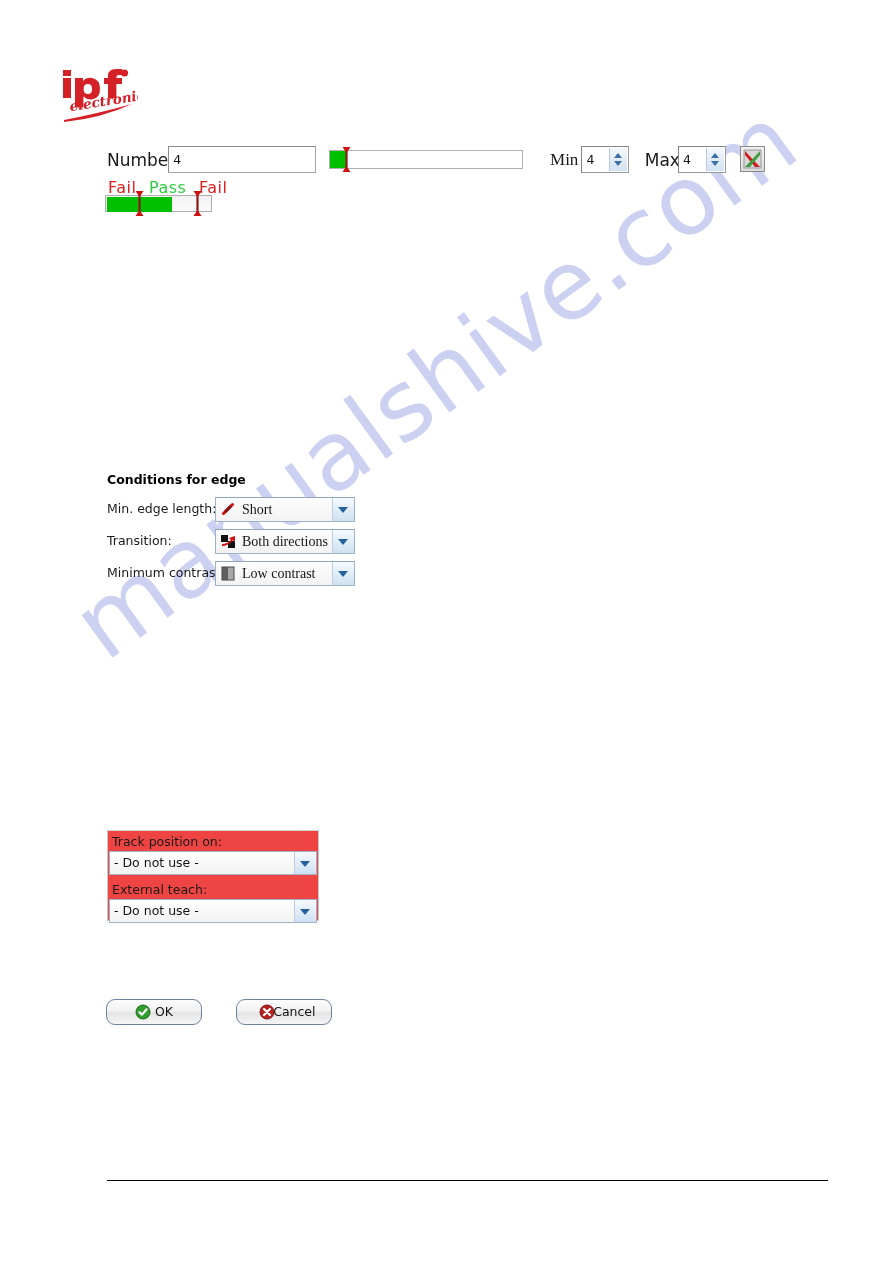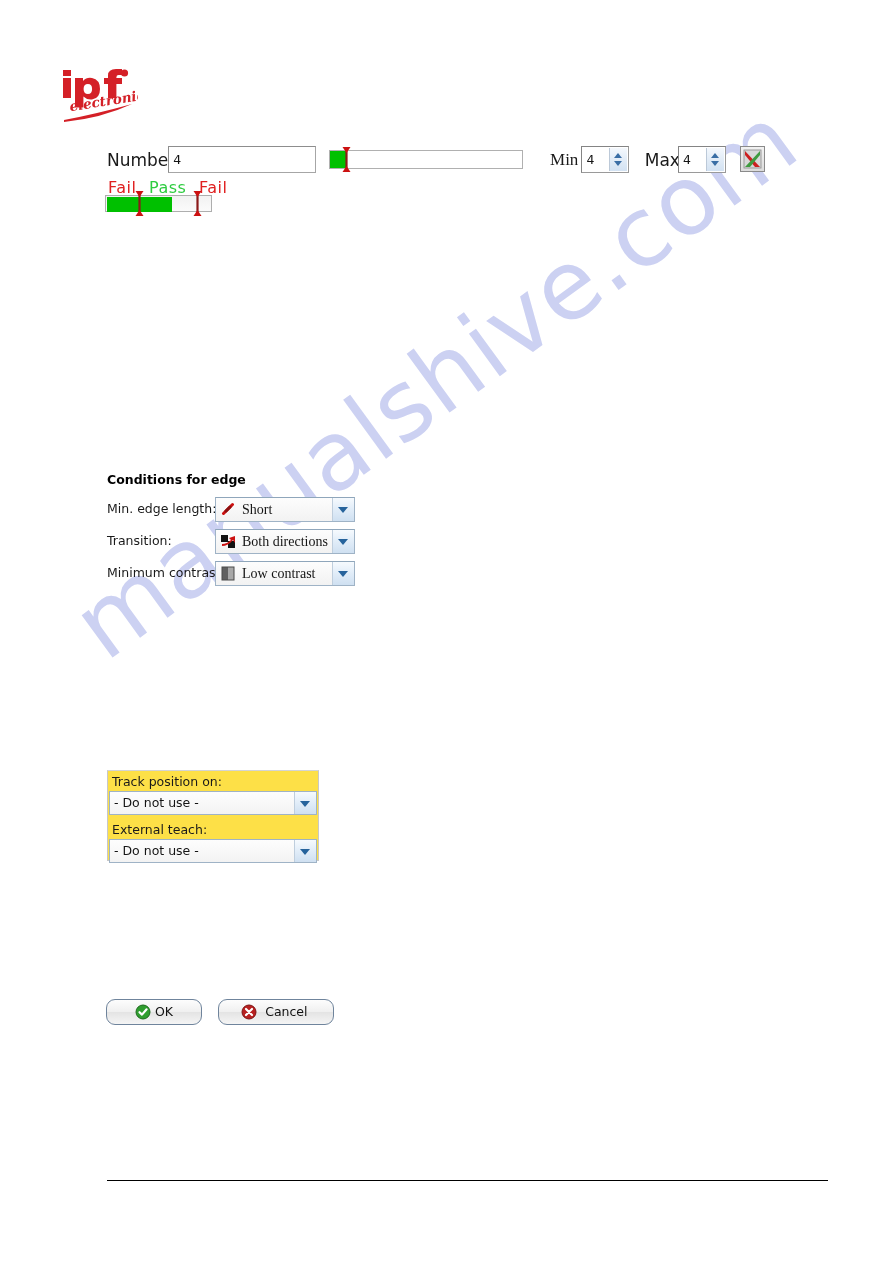--- a/index.html
+++ b/index.html
@@ -300,25 +300,25 @@
     width: 0;
     height: 0;
     border-left: 5px solid transparent;
     border-right: 5px solid transparent;
     border-top: 6px solid #26639c;
   }
 
   
   #track-panel {
     left: 107px;
-    top: 770px;
+    top: 830px;
     width: 212px;
     height: 91px;
     box-sizing: border-box;
-    background: #fde047;
+    background: #ef4444;
     border: 1px solid #c8c8c8;
     border-top-color: #d4d4d4;
   }
   .tp-label {
     position: absolute;
     left: 4px;
     font-family: "DejaVu Sans", sans-serif;
     font-size: 12.5px;
     color: #1a1a1a;
   }
@@ -367,21 +367,21 @@
     position: relative;
     height: 26px;
     box-sizing: border-box;
     background: linear-gradient(to bottom, #fdfdfd 0%, #f0f0f0 48%, #e4e4e4 52%, #f5f5f5 100%);
     border: 1px solid #6f849c;
     border-radius: 9px;
     text-align: center;
     cursor: default;
   }
   #ok-button { width: 96px; }
-  #cancel-button { width: 116px; margin-left: 13px; }
+  #cancel-button { width: 96px; margin-left: 31px; }
   .btn .btn-icon {
     position: absolute;
     top: 4px;
     width: 16px;
     height: 16px;
   }
   #ok-button .btn-icon { left: 28px; }
   #cancel-button .btn-icon { left: 22px; }
   .btn .btn-label {
     display: block;

